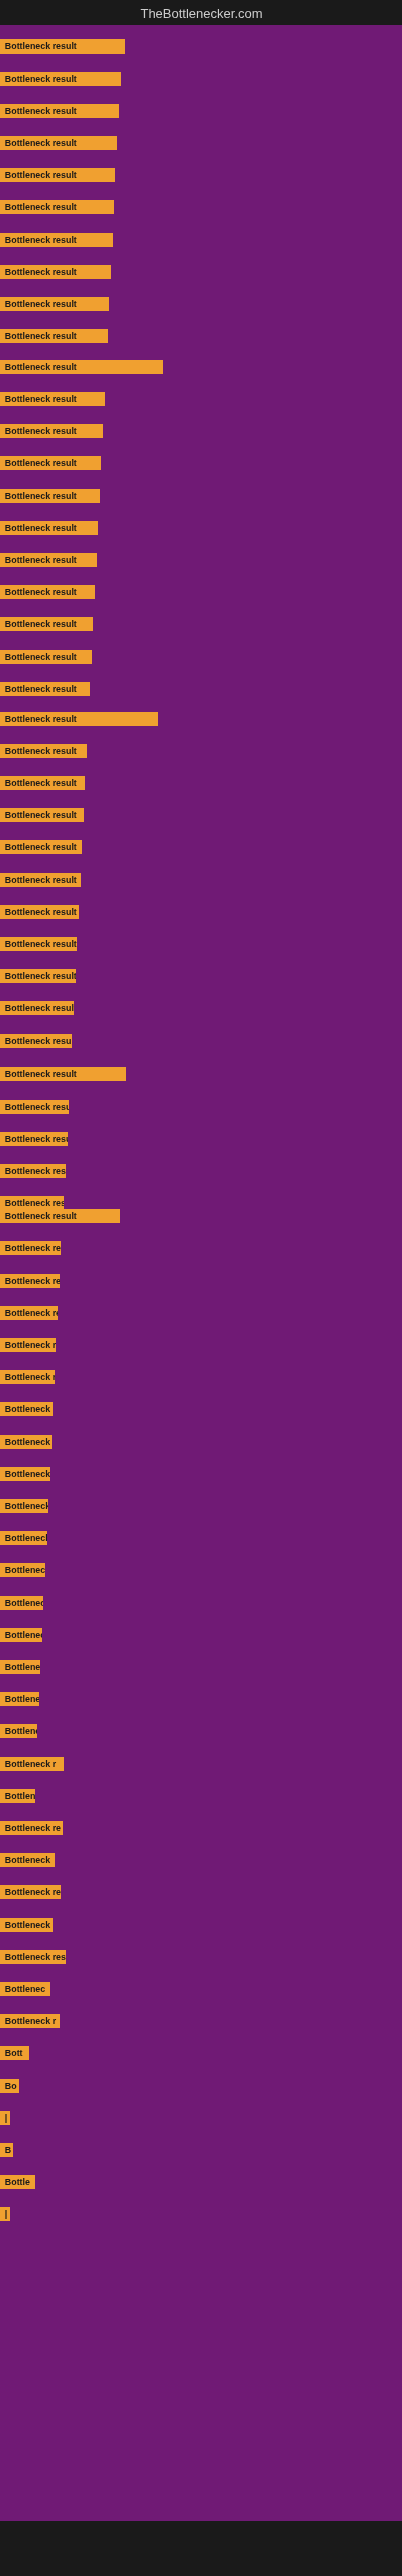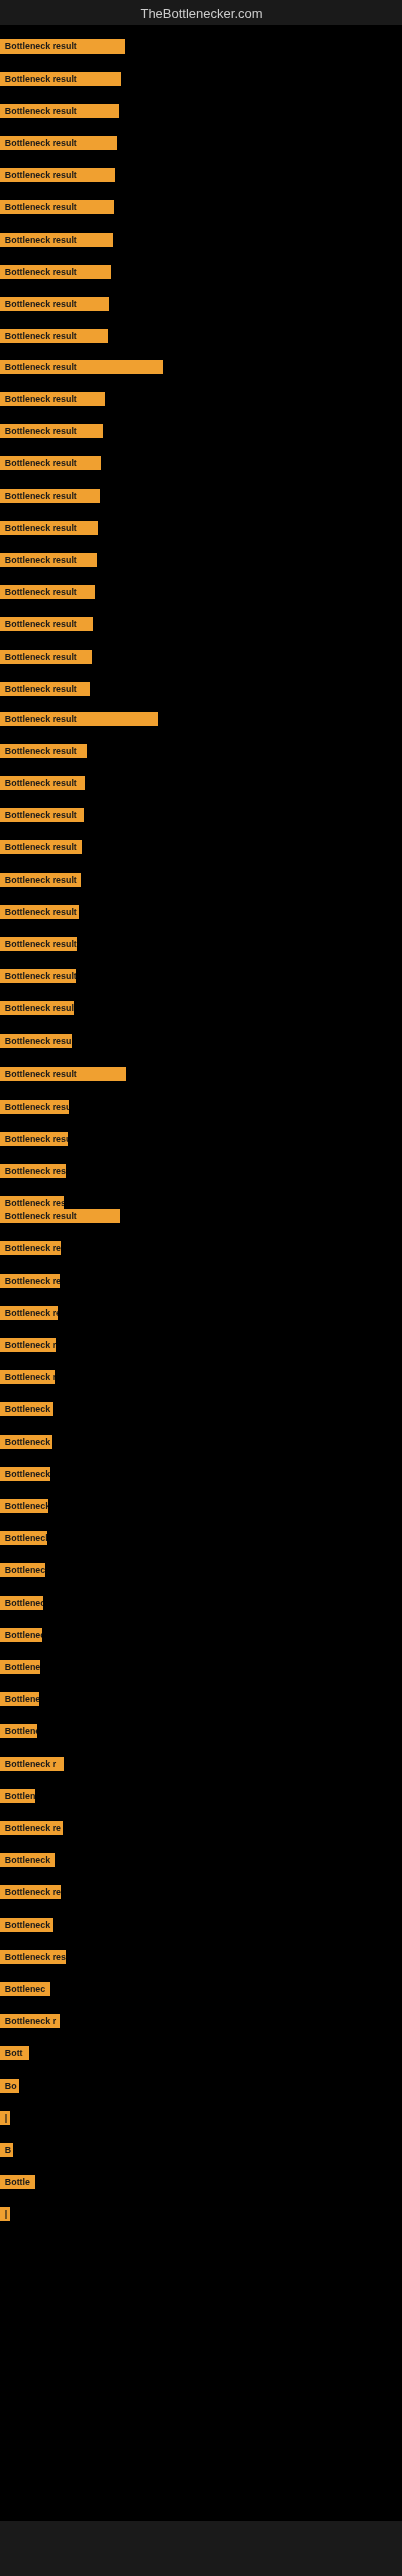--- a/index.html
+++ b/index.html
@@ -21,21 +21,21 @@
       color: #cccccc;
       font-size: 13px;
       padding: 6.4px 0 3.2px 0;
       font-weight: normal;
     }
 
     .chart-container {
       position: relative;
       width: 403px;
       height: 2496px;
-      background-color: #000000;
+      background-color: #701a75;
     }
 
     .bar-item {
       position: absolute;
       left: 0;
       display: flex;
       align-items: center;
     }
 
     .bar-label {

